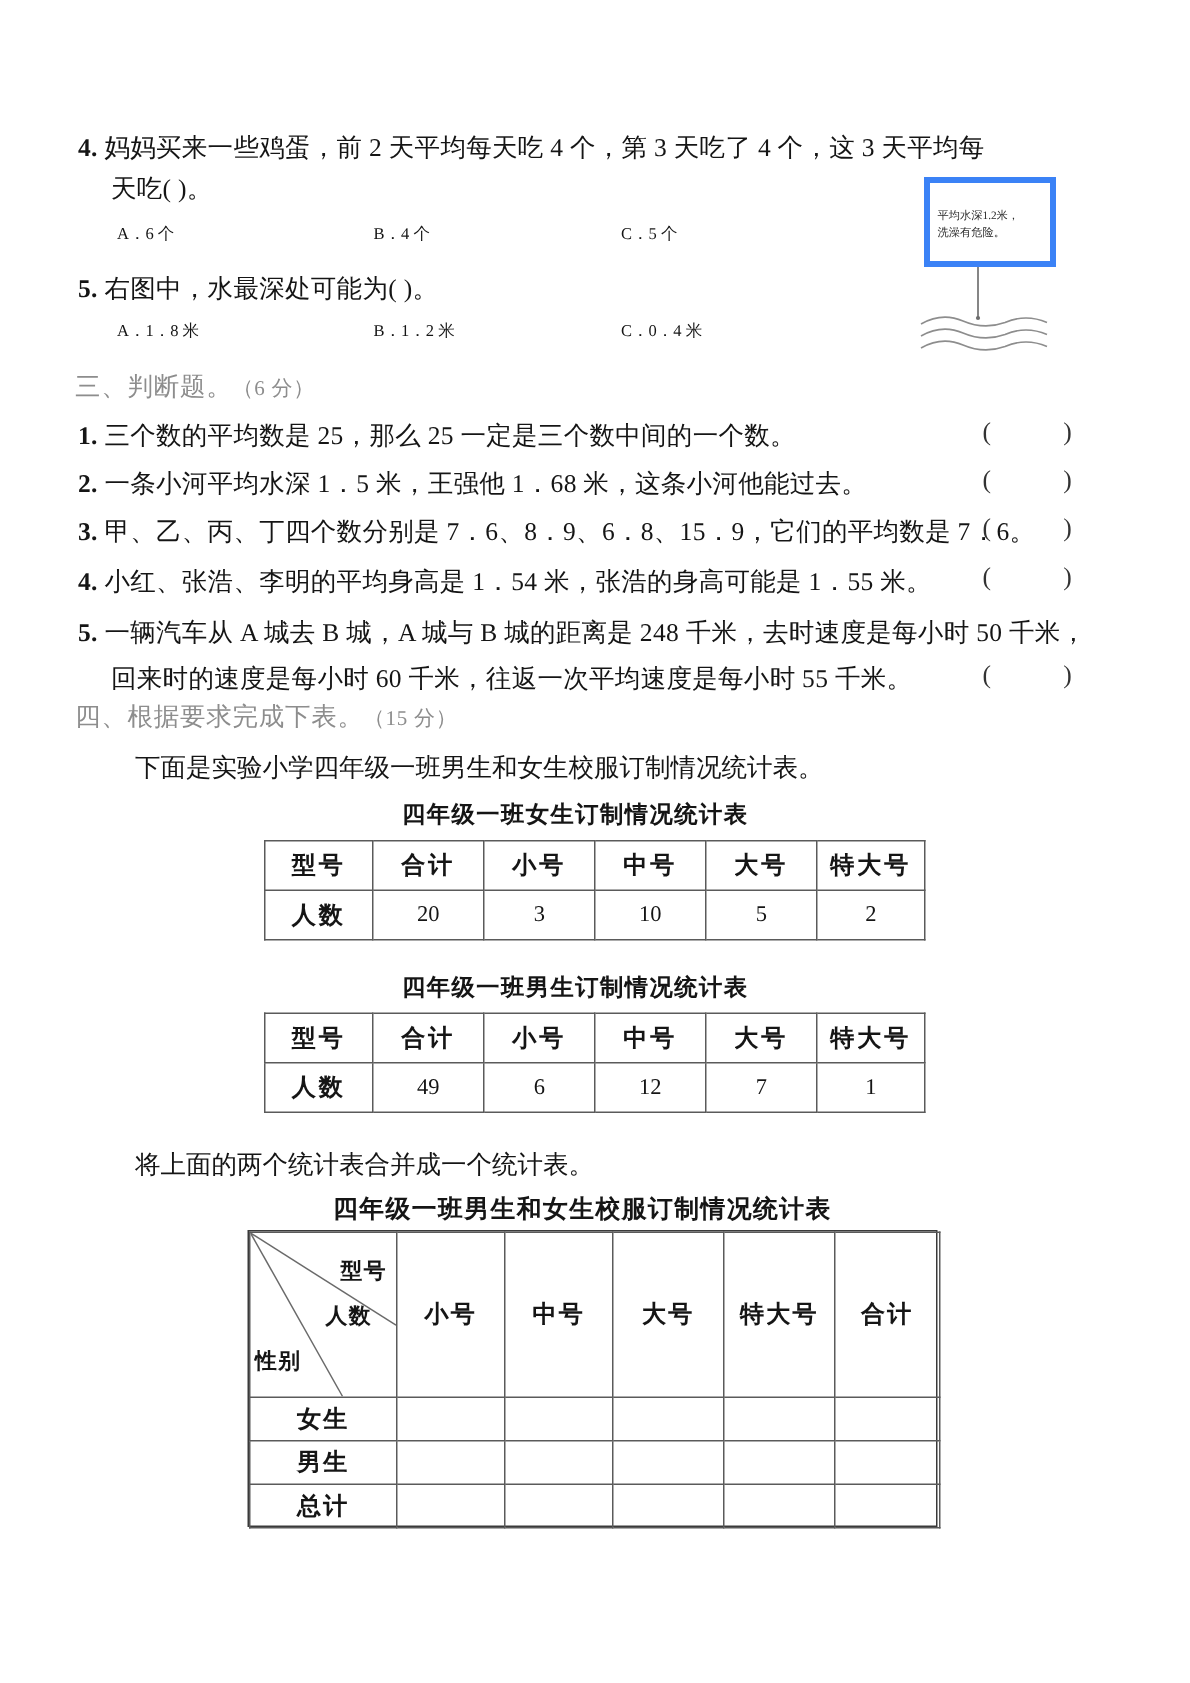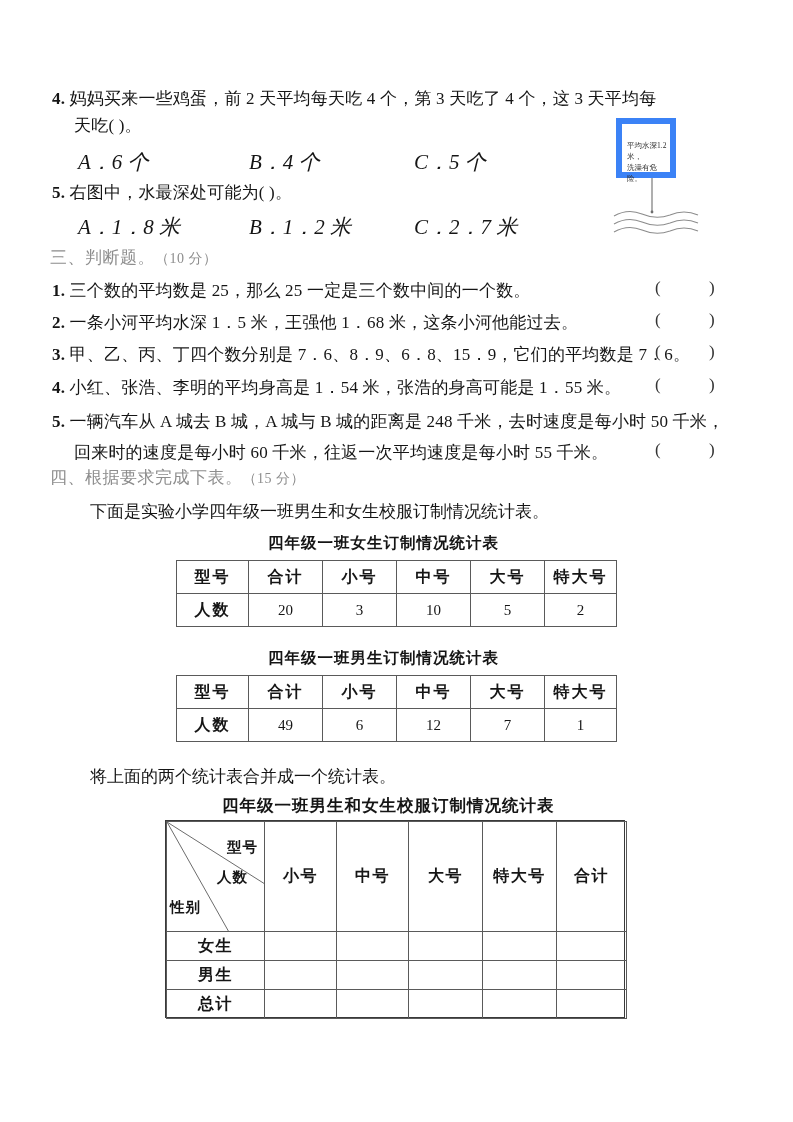--- a/index.html
+++ b/index.html
@@ -37,23 +37,22 @@
     font-size: 17px;
     color: #8d8d8d;
     letter-spacing: 0.5px;
     white-space: nowrap;
   }
   .section-head .pts {
     font-size: 14px;
   }
   .opt {
     position: absolute;
-    font-size: 21px;
-    white-space: nowrap;
-    font-style: italic;
+    font-size: 11px;
+    white-space: nowrap;
   }
   .tf-paren {
     position: absolute;
     font-size: 17px;
     letter-spacing: 22px;
     color: #333;
   }
   .para {
     position: absolute;
     font-size: 17px;
@@ -153,23 +152,23 @@
     position: absolute;
     left: 608px;
     top: 112px;
     width: 150px;
     height: 128px;
   }
   #sign-box {
     position: absolute;
     left: 8px;
     top: 6px;
-    width: 60px;
+    width: 88px;
     height: 60px;
-    border: 6px solid #3b82f6;
+    border: 4px solid #3b82f6;
     box-sizing: border-box;
     background: #fff;
   }
   #sign-box .sign-text {
     position: absolute;
     left: 5px;
     top: 16px;
     font-size: 7.5px;
     line-height: 11px;
     color: #2b2b2b;
@@ -205,40 +204,40 @@
   <div class="opt" style="left:78px; top:148px;">A．6 个</div>
   <div class="opt" style="left:249px; top:148px;">B．4 个</div>
   <div class="opt" style="left:414px; top:148px;">C．5 个</div>
 
   <div class="qline" style="left:52px; top:180px;">
     <span class="qnum">5.</span>
     <span>右图中，水最深处可能为(        )。</span>
   </div>
   <div class="opt" style="left:78px; top:213px;">A．1．8 米</div>
   <div class="opt" style="left:249px; top:213px;">B．1．2 米</div>
-  <div class="opt" style="left:414px; top:213px;">C．2．7 米</div>
+  <div class="opt" style="left:414px; top:213px;">C．0．4 米</div>
 
   <div id="sign-figure">
     <div id="sign-box">
       <div class="sign-text">
         <div>平均水深1.2米，</div>
         <div>洗澡有危险。</div>
       </div>
     </div>
     <svg class="corner-svg" viewBox="0 0 150 128">
       <line x1="44" y1="66" x2="44" y2="100" stroke="#6d6d6d" stroke-width="1.1"></line>
       <circle cx="44" cy="100" r="1.4" fill="#6d6d6d"></circle>
       <path d="M6 104 Q20 96 34 102 T62 103 Q76 97 90 103" fill="none" stroke="#8d8d8d" stroke-width="1.1"></path>
       <path d="M6 112 Q20 104 34 110 T62 111 Q76 105 90 111" fill="none" stroke="#8d8d8d" stroke-width="1.1"></path>
       <path d="M6 120 Q20 112 34 118 T62 119 Q76 113 90 119" fill="none" stroke="#8d8d8d" stroke-width="1.1"></path>
     </svg>
   </div>
 
   <div class="section-head" style="left:50px; top:246px;">
-    <span>三、判断题。</span><span class="pts">（10 分）</span>
+    <span>三、判断题。</span><span class="pts">（6 分）</span>
   </div>
 
   <div class="qline" style="left:52px; top:278px;">
     <span class="qnum">1.</span>
     <span>三个数的平均数是 25，那么 25 一定是三个数中间的一个数。</span>
   </div>
   <div class="tf-paren" style="left:655px; top:278px;">(      )</div>
 
   <div class="qline" style="left:52px; top:310px;">
     <span class="qnum">2.</span>

